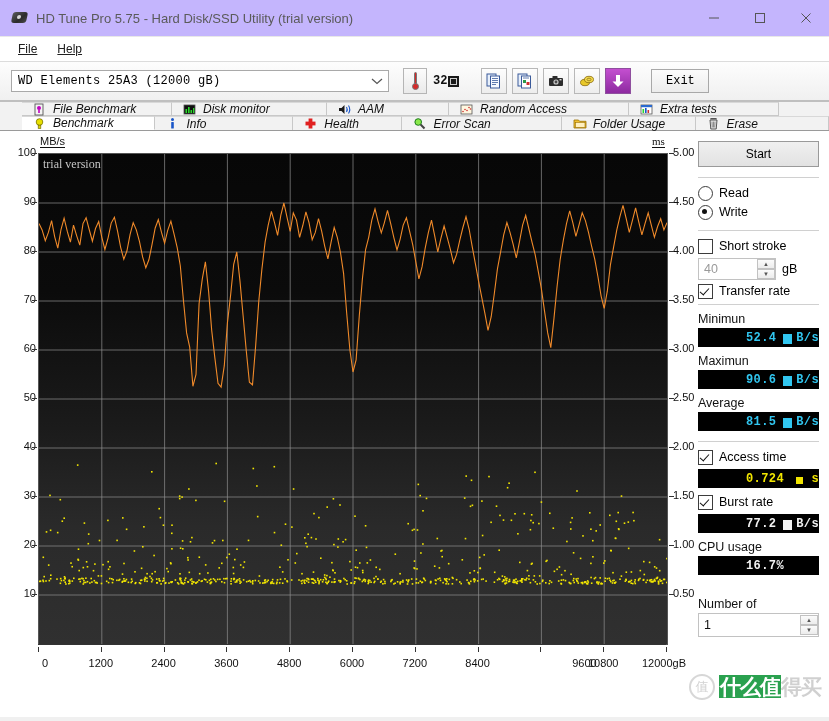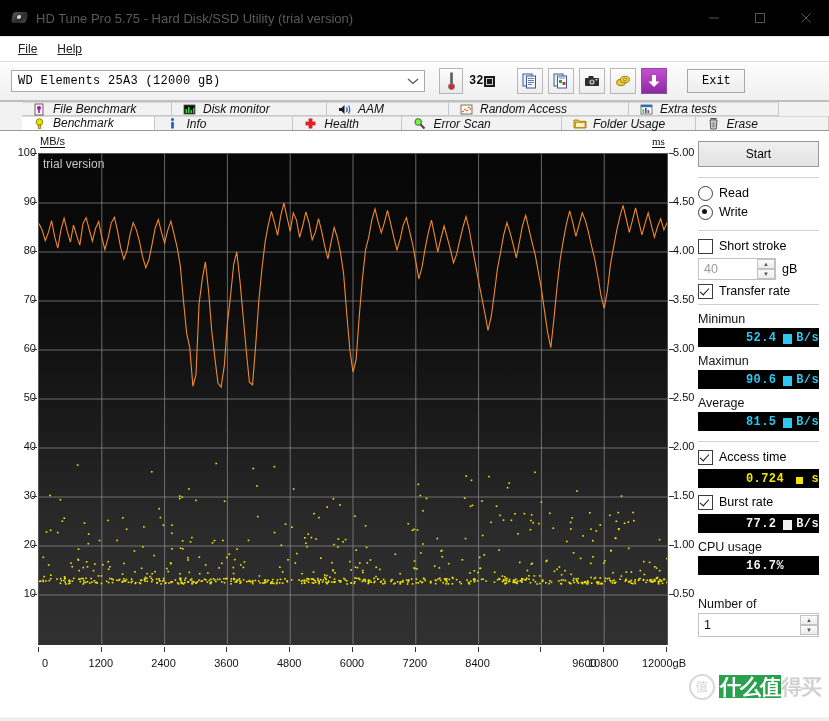--- a/index.html
+++ b/index.html
@@ -13,21 +13,21 @@
     font-family: "Liberation Sans", sans-serif;
     font-size: 12px;
     color: #000;
     overflow: hidden;
     position: relative;
   }
 
   
   .titlebar {
     height: 36px;
-    background: #000000;
+    background: #c4b5fd;
     border-bottom: 1px solid #e8e8e8;
     display: flex;
     align-items: center;
     position: relative;
   }
   .title-icon {
     width: 16px; height: 16px;
     margin-left: 12px; margin-right: 8px;
     position: relative;
   }
@@ -87,21 +87,21 @@
   .toolbar {
     height: 38px;
     background: linear-gradient(#fdfdfd,#f0f0f0);
     display: flex;
     align-items: center;
     padding: 0 6px;
     border-bottom: 2px solid #bfbfbf;
     position: relative;
   }
   .combo {
-    width: 414px;
+    width: 378px;
     height: 22px;
     background: #fff;
     border: 1px solid #a9a9a9;
     display: flex;
     align-items: center;
     margin-left: 5px;
     box-sizing: border-box;
   }
   .combo-text {
     flex: 1;
@@ -258,21 +258,21 @@
     background: linear-gradient(#070707 0%, #0b0b0b 28%, #1b1b1b 56%, #2a2a2a 76%, #303030 100%);
     border: 1px solid #555;
     box-sizing: border-box;
     overflow: hidden;
   }
   .watermark-trial {
     position: absolute;
     left: 4px; top: 3px;
     color: #c6c6c6;
     font-size: 12px;
-    font-family: Liberation Sans, sans-serif;
+    font-family: Liberation Serif, serif;
   }
   .plot svg { position: absolute; left:0; top:0; }
 
   .axis-label-left {
     position: absolute;
     left: 40px; top: 4px;
     font-size: 11px;
     color: #111;
   }
   .axis-label-left .uline { border-bottom: 1px solid #111; padding-bottom: 0px; }

